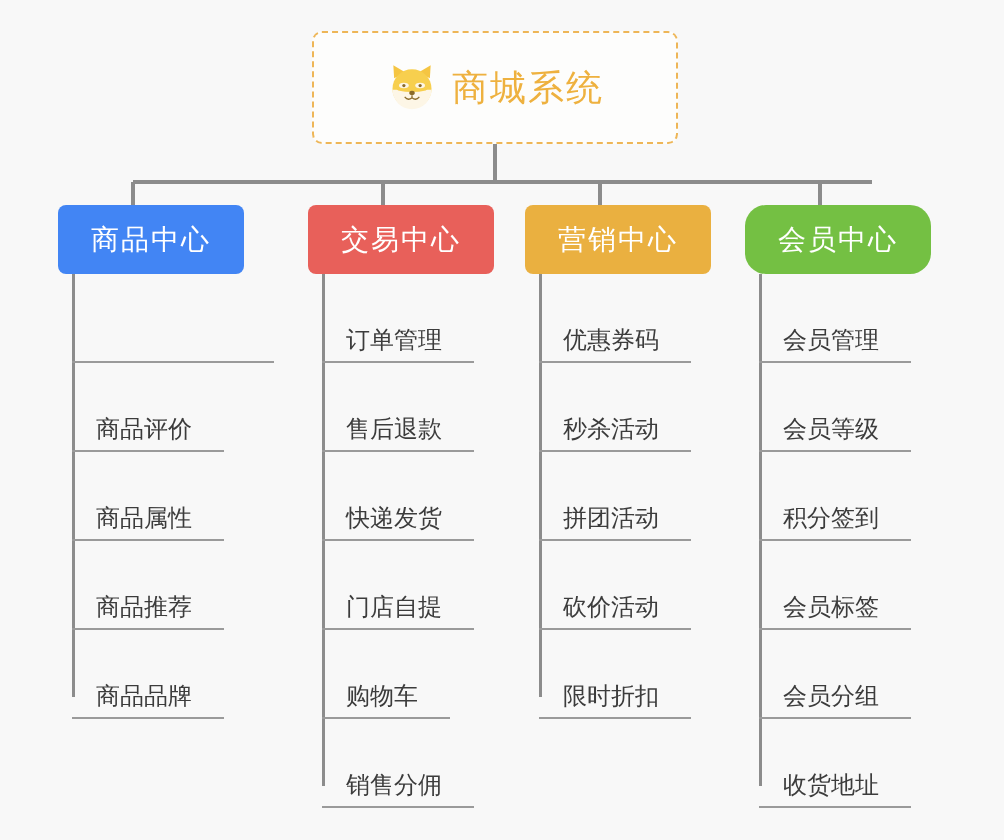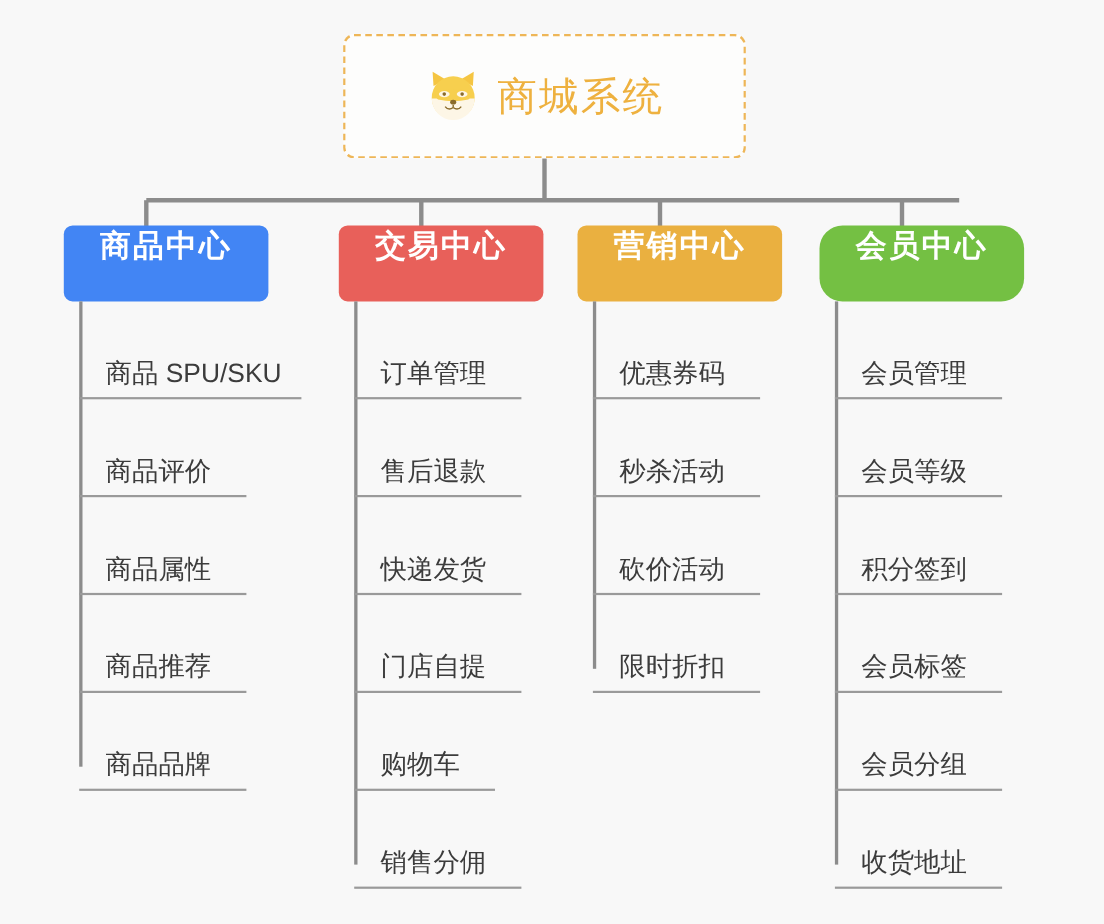--- a/index.html
+++ b/index.html
@@ -67,27 +67,26 @@
   
   .branch {
     position: absolute;
     top: 205px;
   }
   .branch-header {
     box-sizing: border-box;
     height: 69px;
     border-radius: 8px;
     display: flex;
-    align-items: flex-start;
+    align-items: center;
     justify-content: center;
     color: #ffffff;
     font-size: 28px;
     letter-spacing: 2px;
     white-space: nowrap;
-    font-weight: bold;
   }
 
   .leaf-list {
     position: relative;
     margin-top: 0;
     padding-left: 14px;   
   }
   .leaf-spine {
     position: absolute;
     left: 14px;
@@ -177,21 +176,20 @@
     <span class="root-title" style="color: rgb(238, 177, 63);">商城系统</span>
   </div>
 
   <div class="branch branch-0">
     <div class="branch-header" style="background: rgb(66, 133, 244);">
       <span>商品中心</span>
     </div>
     <div class="leaf-list">
       <span class="leaf-spine" style="background: rgb(140, 140, 140);"></span>
       <div class="leaf-item">
-        <span class="leaf-label">商品 SPU/SKU</span>
         <span class="leaf-rule" style="width: 202px;"></span>
       </div>
       <div class="leaf-item">
         <span class="leaf-label">商品评价</span>
         <span class="leaf-rule" style="width: 152px;"></span>
       </div>
       <div class="leaf-item">
         <span class="leaf-label">商品属性</span>
         <span class="leaf-rule" style="width: 152px;"></span>
       </div>
@@ -247,20 +245,24 @@
       <span class="leaf-spine" style="background: rgb(140, 140, 140);"></span>
       <div class="leaf-item">
         <span class="leaf-label">优惠券码</span>
         <span class="leaf-rule" style="width: 152px;"></span>
       </div>
       <div class="leaf-item">
         <span class="leaf-label">秒杀活动</span>
         <span class="leaf-rule" style="width: 152px;"></span>
       </div>
       <div class="leaf-item">
+        <span class="leaf-label">拼团活动</span>
+        <span class="leaf-rule" style="width: 152px;"></span>
+      </div>
+      <div class="leaf-item">
         <span class="leaf-label">砍价活动</span>
         <span class="leaf-rule" style="width: 152px;"></span>
       </div>
       <div class="leaf-item">
         <span class="leaf-label">限时折扣</span>
         <span class="leaf-rule" style="width: 152px;"></span>
       </div>
     </div>
   </div>
 

